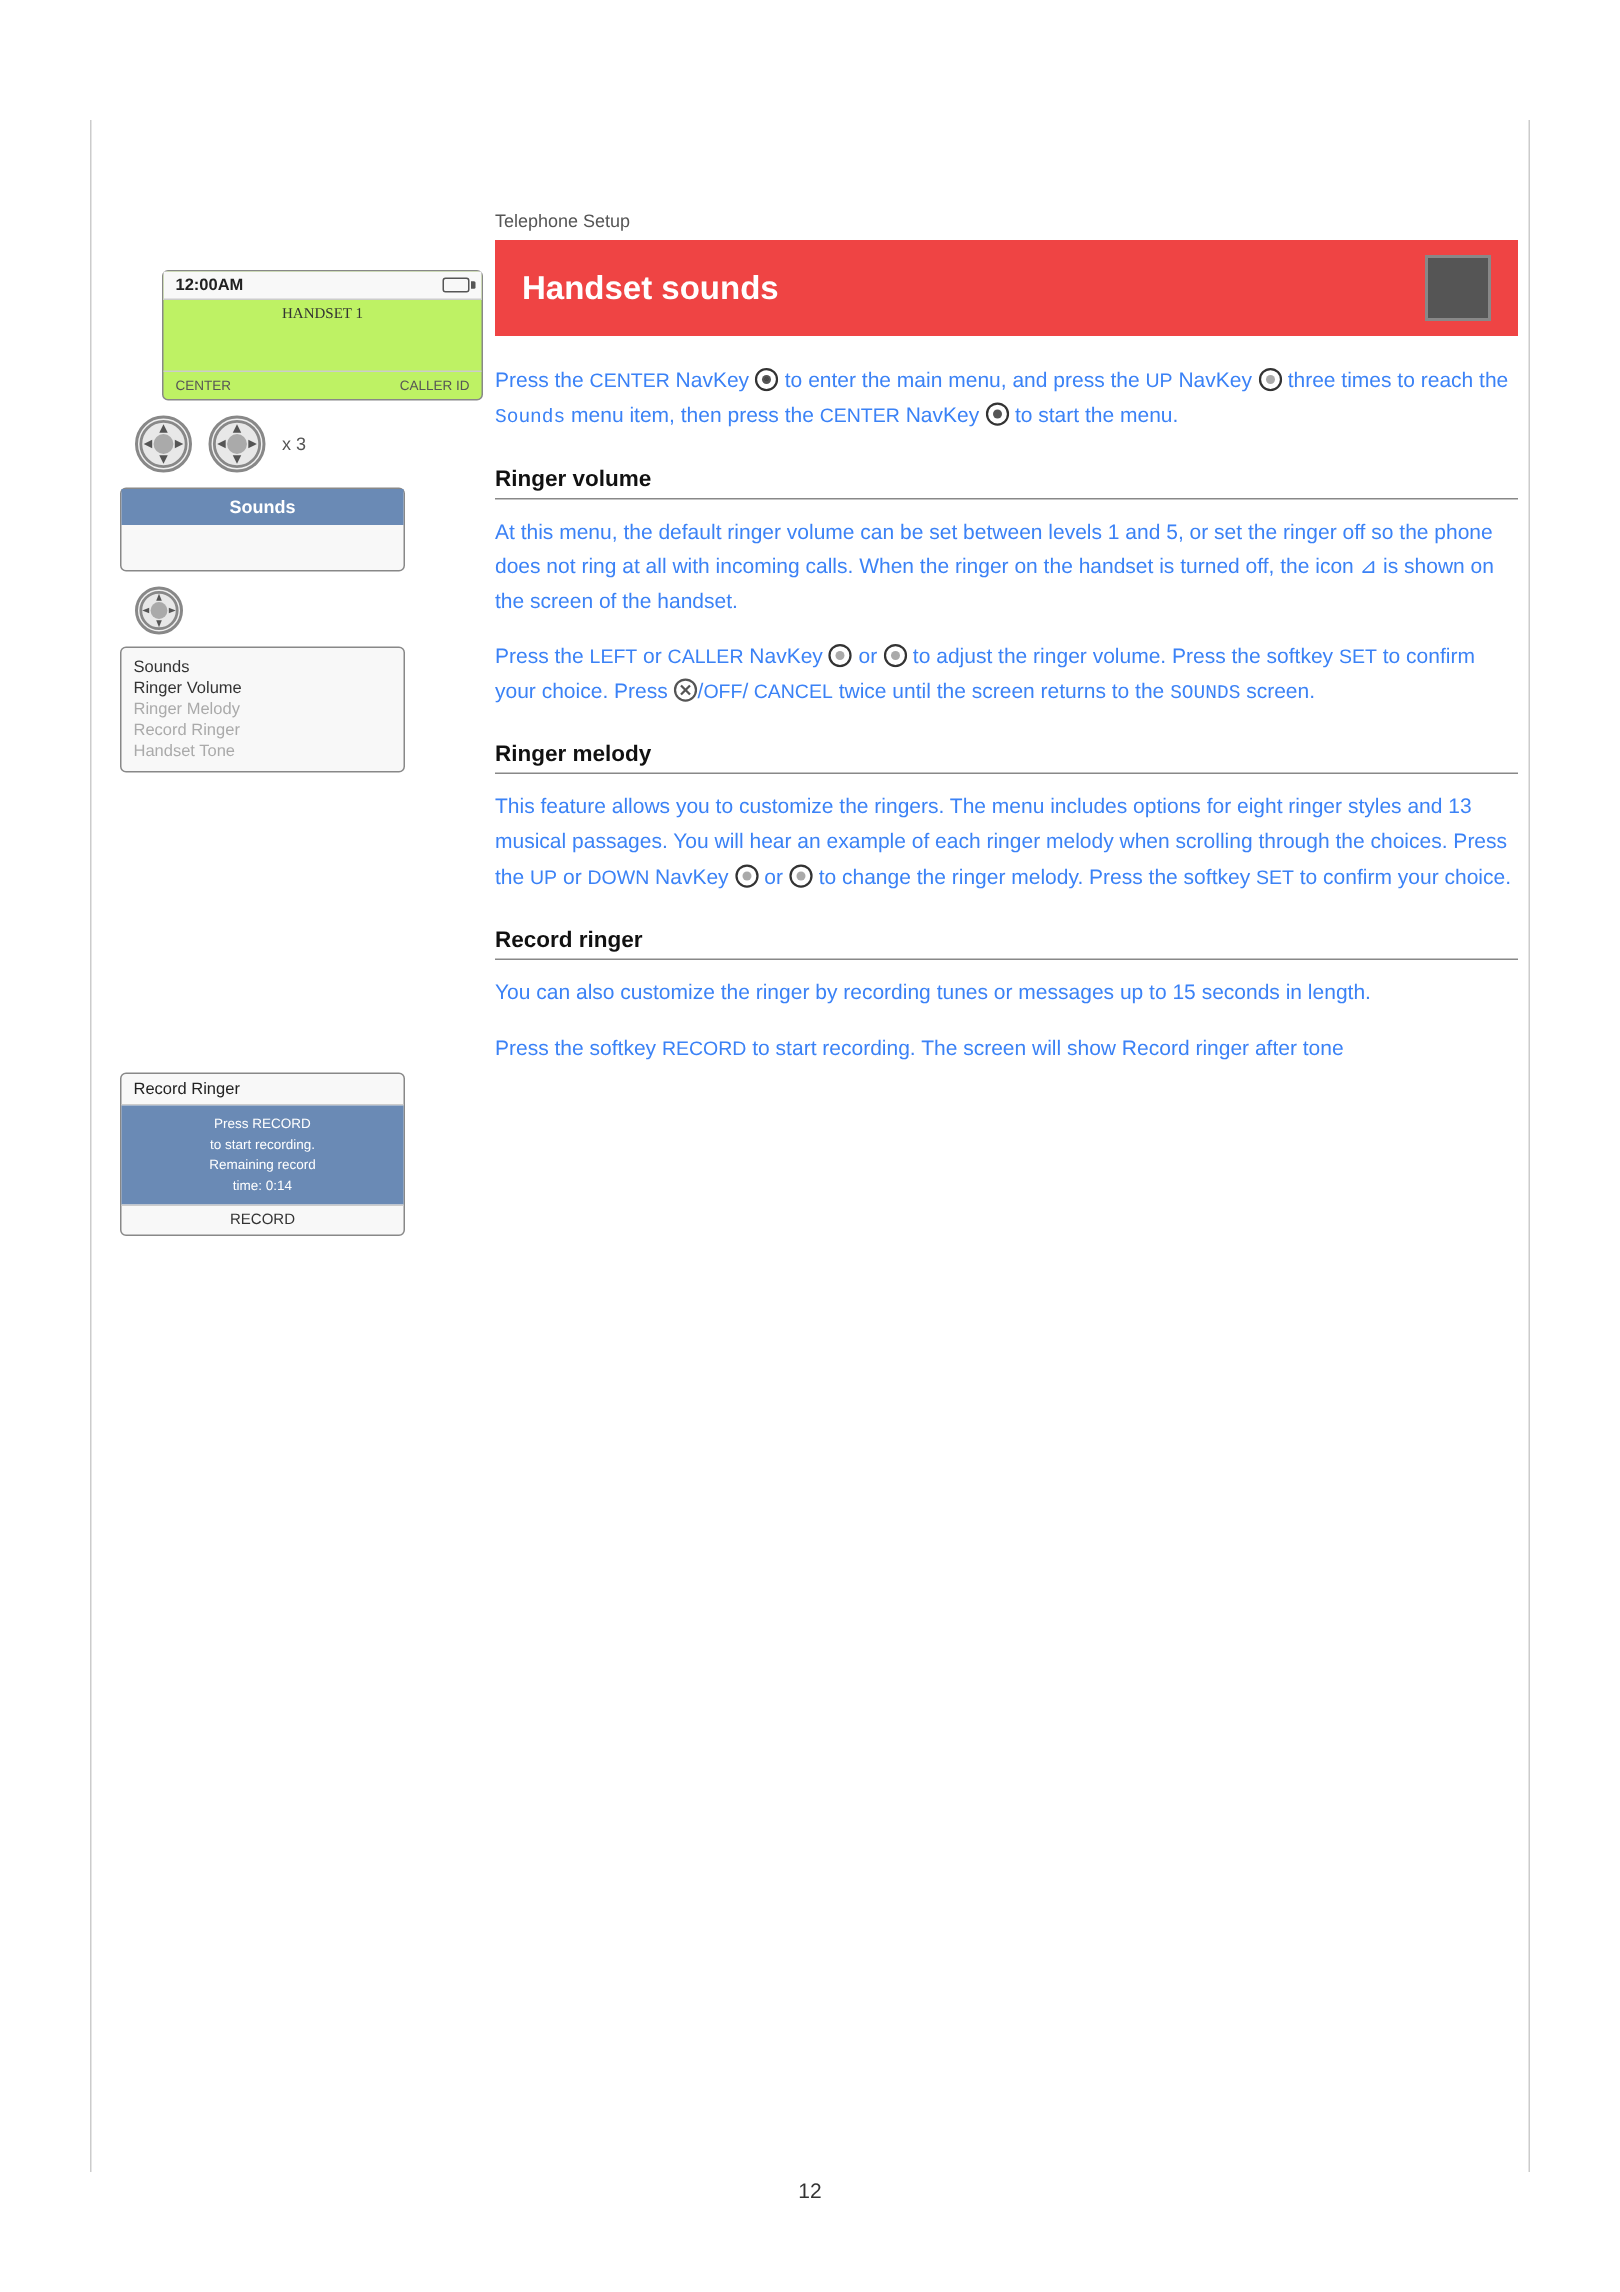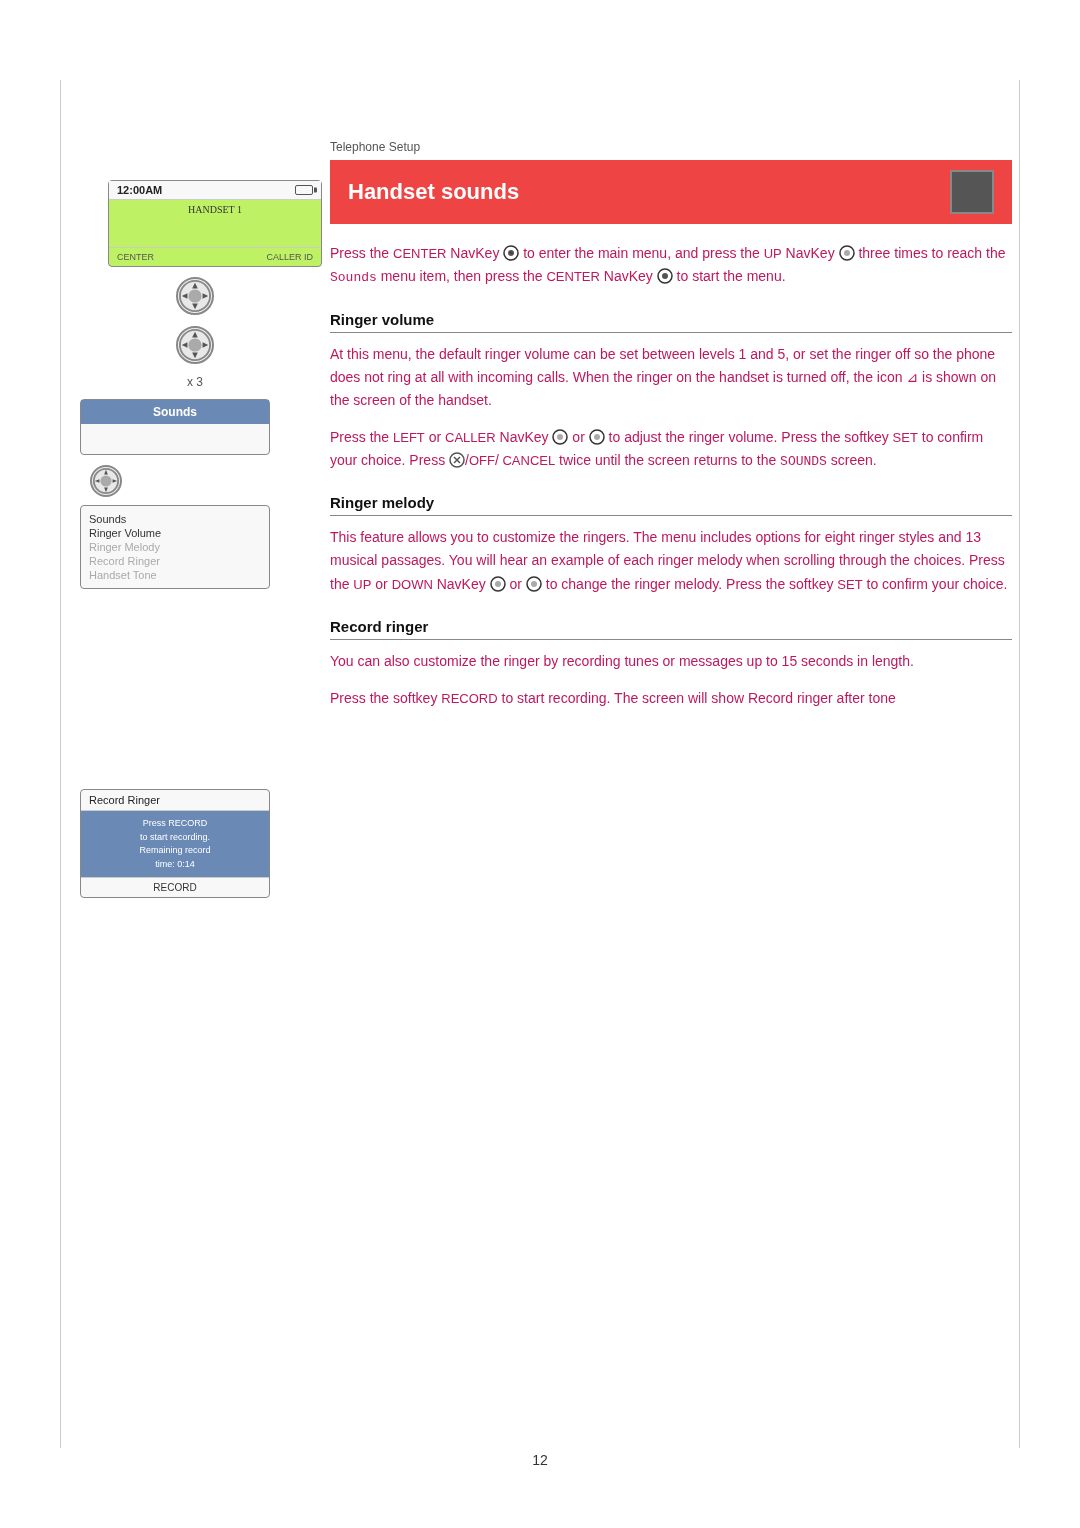--- a/index.html
+++ b/index.html
@@ -97,21 +97,20 @@
       border-top: 1px solid #ccc;
     }
 
     
     .nav-arrows-row {
       display: flex;
       align-items: center;
       gap: 11px;
       margin: 10px 0;
       padding-left: 10px;
-      flex-direction: column;
     }
     .nav-circle {
       width: 38px;
       height: 38px;
       border-radius: 50%;
       border: 2px solid #888;
       display: flex;
       align-items: center;
       justify-content: center;
       position: relative;
@@ -235,21 +234,21 @@
     .title-square {
       width: 44px;
       height: 44px;
       background: #555;
       border: 2px solid #888;
     }
 
     .body-text {
       font-size: 14px;
       line-height: 1.65;
-      color: #be185d;
+      color: #3b82f6;
       margin-bottom: 14px;
     }
 
     .section-heading {
       font-size: 15px;
       font-weight: bold;
       color: #111;
       border-bottom: 1.5px solid #888;
       padding-bottom: 4px;
       margin-top: 22px;

